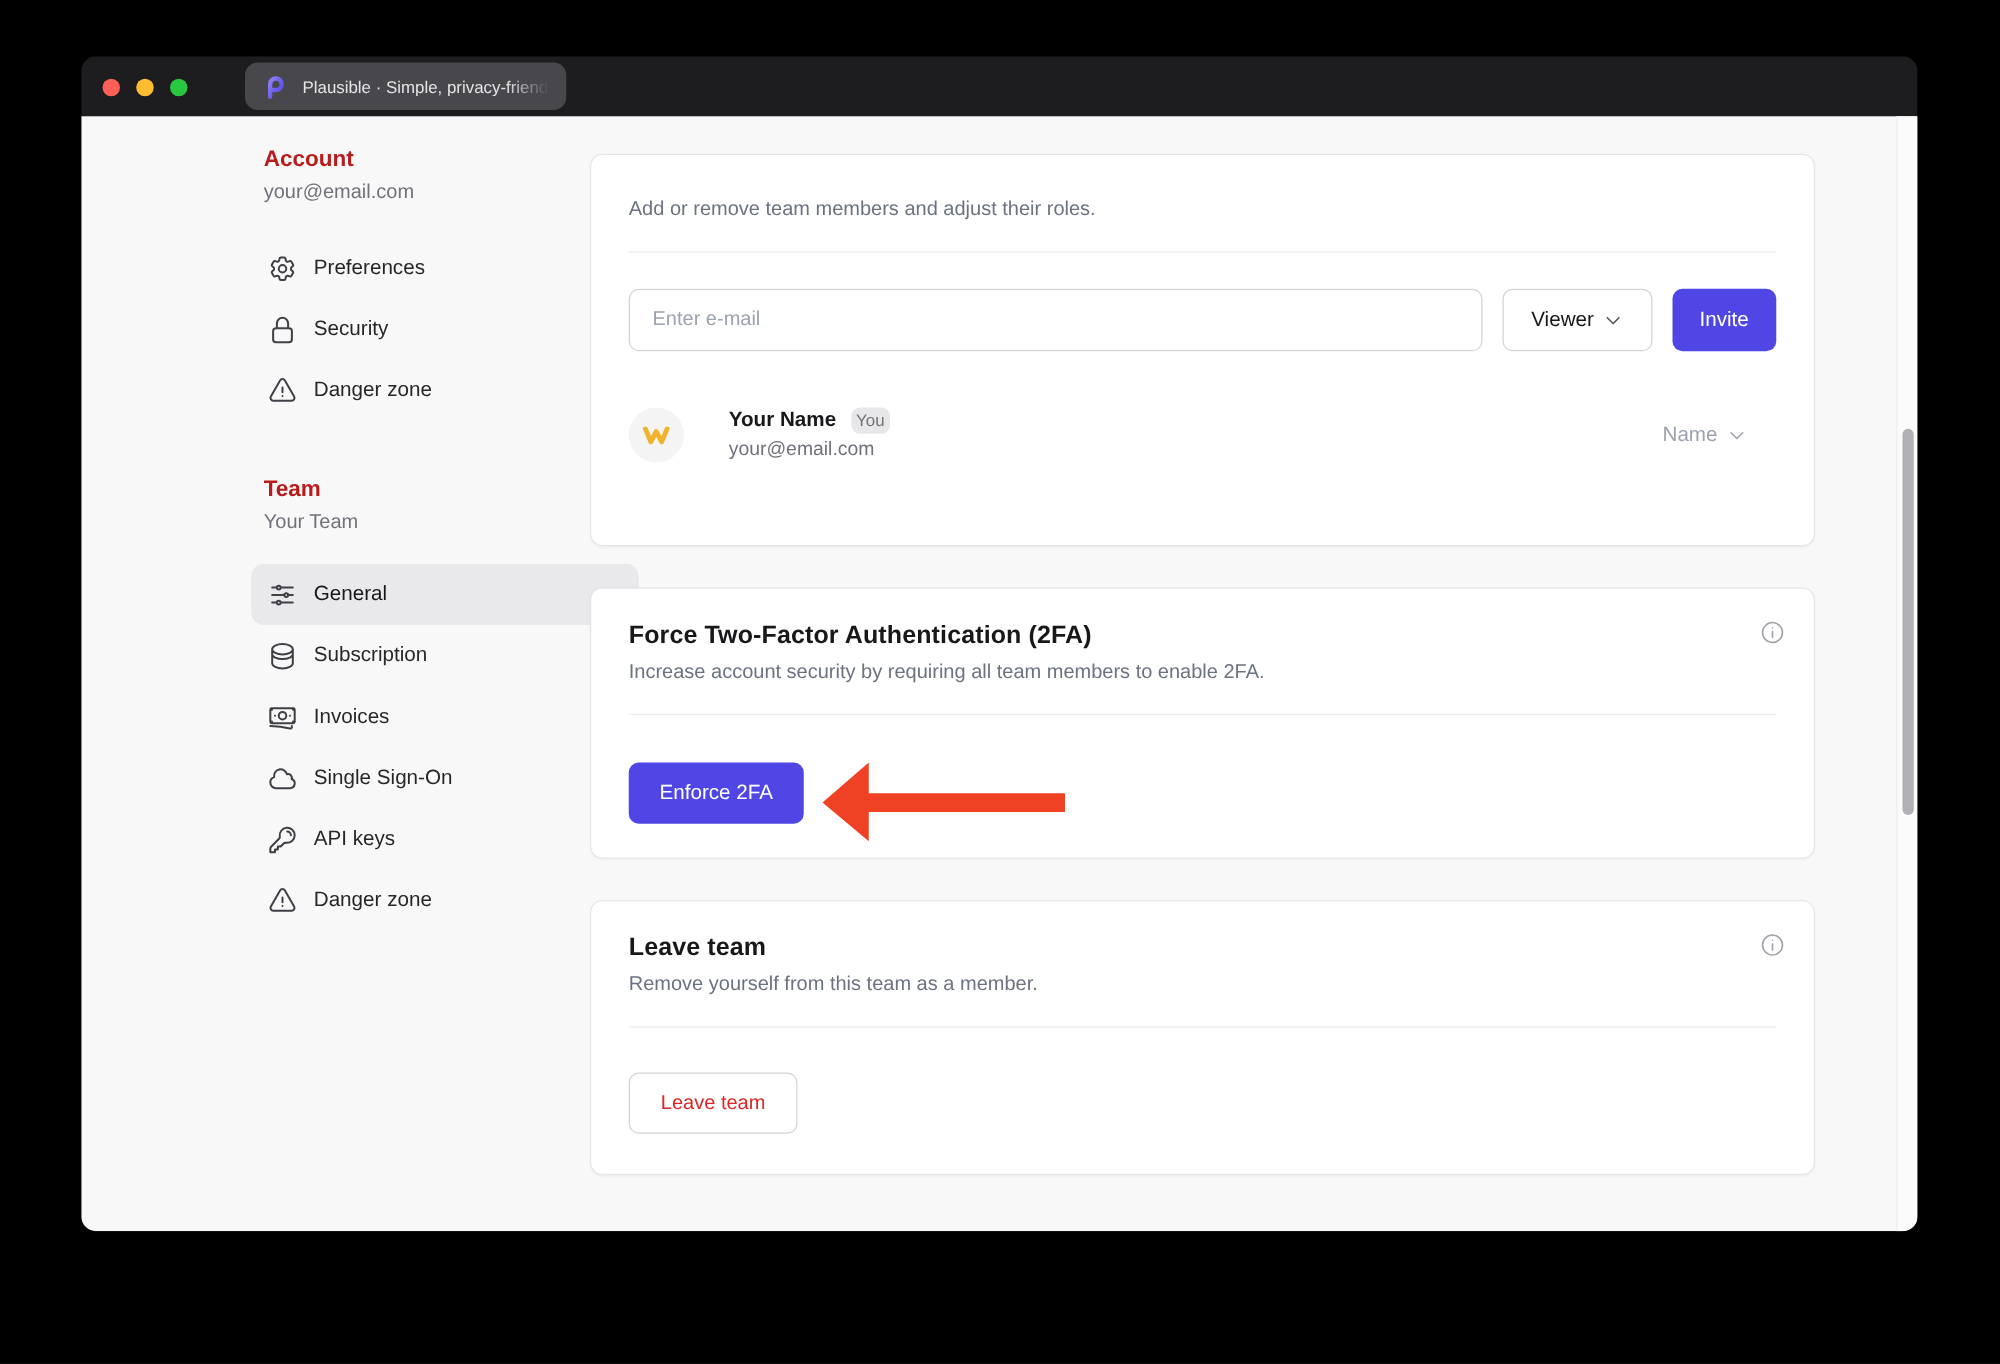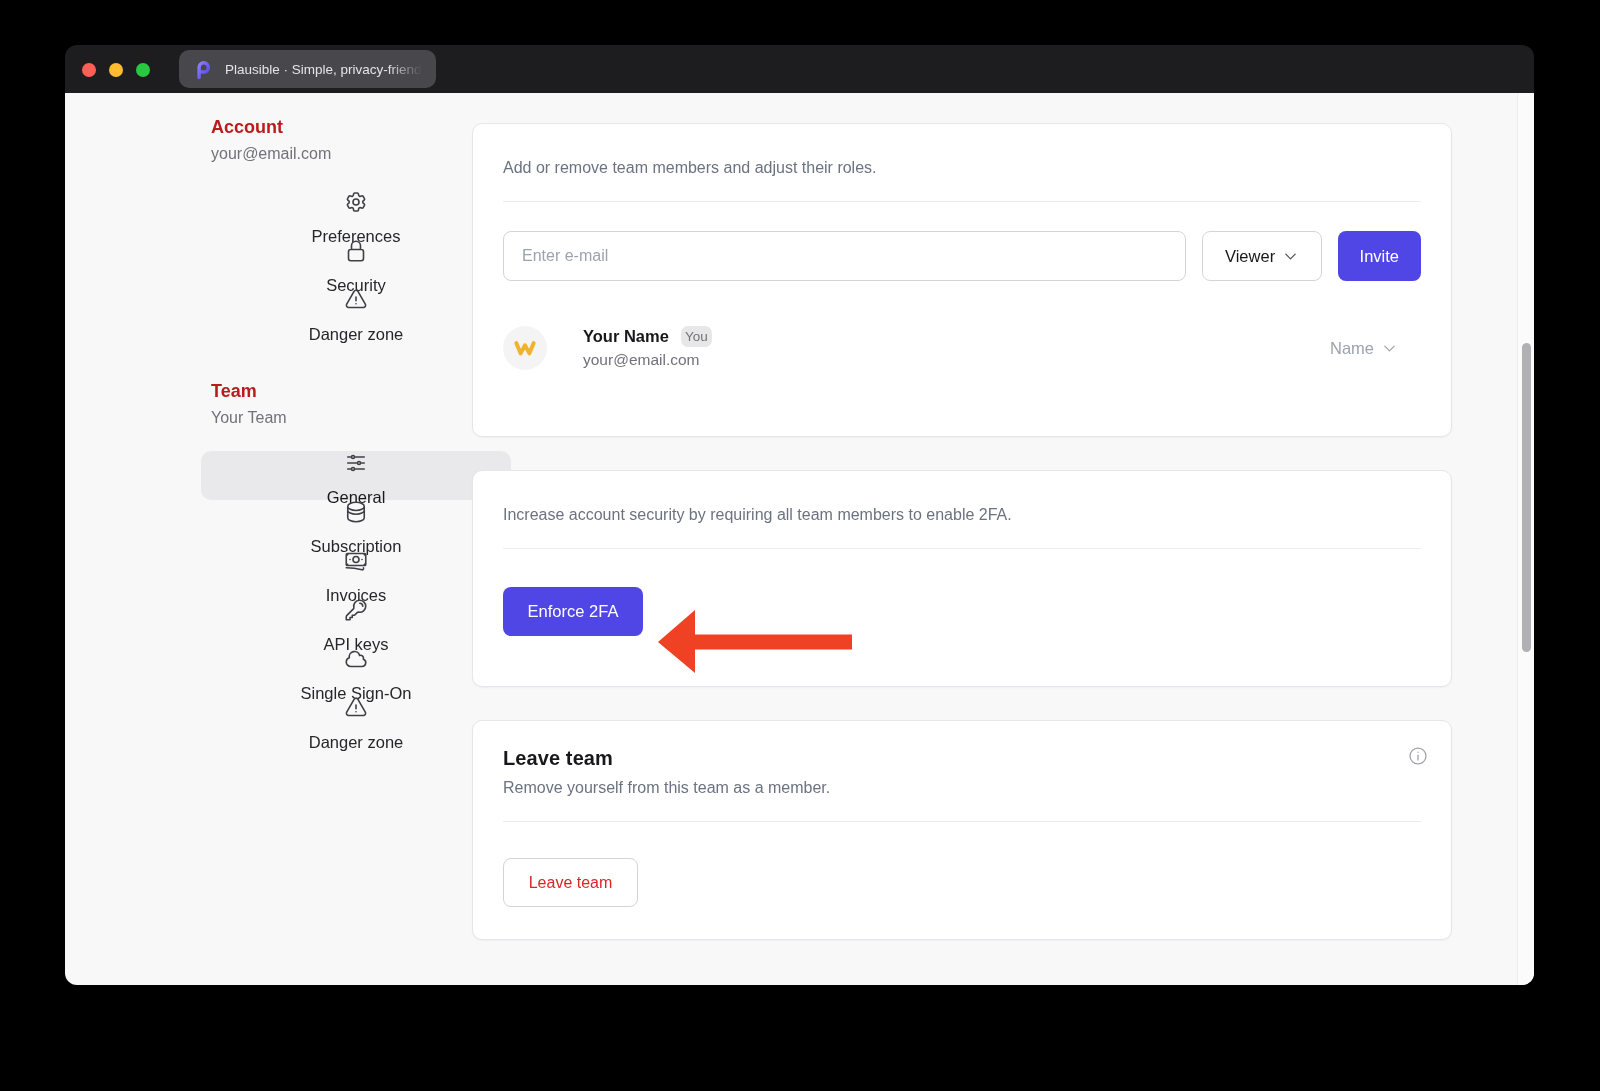--- a/index.html
+++ b/index.html
@@ -9,39 +9,39 @@
   
   .window { position:absolute; left:65px; top:45px; width:1469px; height:940px;
             border-radius:12px; overflow:hidden;
             box-shadow:0 28px 70px rgba(0,0,0,.6); }
   .titlebar { position:relative; height:48px; background:#1d1d20; }
   .lights { position:absolute; left:17px; top:18px; display:flex; gap:13px; }
   .light { width:14px; height:14px; border-radius:50%; }
   .light.red { background:#ff5f57; }
   .light.yellow { background:#febc2e; }
   .light.green { background:#28c840; }
-  .tab { position:absolute; left:114px; top:5px; width:257px; height:38px;
+  .tab { position:absolute; left:131px; top:5px; width:257px; height:38px;
          background:#47474c; border-radius:10px; display:flex; align-items:center;
          padding:0 12px 0 14px; overflow:hidden; }
   .tab-title { color:#e4e4e7; font-size:13.5px; margin-left:11px; white-space:nowrap;
          overflow:hidden; flex:1;
          -webkit-mask-image:linear-gradient(90deg,#000 82%,transparent 99%);
          mask-image:linear-gradient(90deg,#000 82%,transparent 99%); }
 
   
   .content { position:relative; height:892px; background:#f8f8f9; }
 
   
   .sidebar { position:absolute; left:136px; top:24px; width:310px; }
   .side-heading { margin-left:10px; font-size:18px; font-weight:700; color:#b91c1c; }
   .side-sub { margin-left:10px; margin-top:7px; font-size:16px; color:#71717a; }
   .nav { margin-top:27px; }
   .nav.team-nav { margin-top:24px; }
   .nav-item { height:49px; border-radius:10px; display:flex; align-items:center;
-              gap:13px; padding:0 13px; cursor:pointer;flex-direction:column; }
+              gap:13px; padding:0 13px; cursor:pointer; }
   .nav-item.active { background:#e9e9ec; }
   .nav-item .label { font-size:16.5px; color:#27272a; }
   .nav-item.active .label { font-weight:400; color:#18181b; }
   .nav-icon { width:24px; height:24px; flex:0 0 24px; stroke:#3f3f46; fill:none;
               stroke-width:1.6; stroke-linecap:round; stroke-linejoin:round; }
   .spacer-team { height:44px; }
 
   
   .card { position:absolute; left:407px; width:980px; background:#fff;
           border:1px solid #e6e6ea; border-radius:10px; padding:26px 30px;
@@ -209,29 +209,29 @@
           <span class="label">Subscription</span>
         </div>
         <div class="nav-item">
           <svg class="nav-icon" viewBox="0 0 24 24">
               <use href="#i-bank"></use>
             </svg>
           <span class="label">Invoices</span>
         </div>
         <div class="nav-item">
           <svg class="nav-icon" viewBox="0 0 24 24">
+              <use href="#i-cloud"></use>
+            </svg>
+          <span class="label">Single Sign-On</span>
+        </div>
+        <div class="nav-item">
+          <svg class="nav-icon" viewBox="0 0 24 24">
               <use href="#i-key"></use>
             </svg>
           <span class="label">API keys</span>
-        </div>
-        <div class="nav-item">
-          <svg class="nav-icon" viewBox="0 0 24 24">
-              <use href="#i-cloud"></use>
-            </svg>
-          <span class="label">Single Sign-On</span>
         </div>
         <div class="nav-item">
           <svg class="nav-icon" viewBox="0 0 24 24">
               <use href="#i-warn"></use>
             </svg>
           <span class="label">Danger zone</span>
         </div>
       </div>
     </div>
 
@@ -266,20 +266,26 @@
         <div class="owner-select">
           <span>Name</span>
           <svg class="chev" viewBox="0 0 24 24">
               <use href="#i-chev"></use>
             </svg>
         </div>
       </div>
     </div>
 
     <div class="card" style="top:377px; height:217px;">
+      <div class="card-head">
+        <div class="card-title">Force Two-Factor Authentication (2FA)</div>
+        <svg class="info-icon" viewBox="0 0 24 24">
+            <use href="#i-info"></use>
+          </svg>
+      </div>
       <div class="card-sub">Increase account security by requiring all team members to enable 2FA.</div>
       <hr class="divider">
       <button class="btn-2fa">Enforce 2FA</button>
     </div>
 
     <svg class="anno-arrow" width="210" height="75" viewBox="0 0 210 75">
       <polygon points="8,37 45,5 45,29.5 202,29.5 202,44.5 45,44.5 45,68" fill="#ef4123"></polygon>
     </svg>
 
     <div class="card" style="top:627px; height:220px;">

